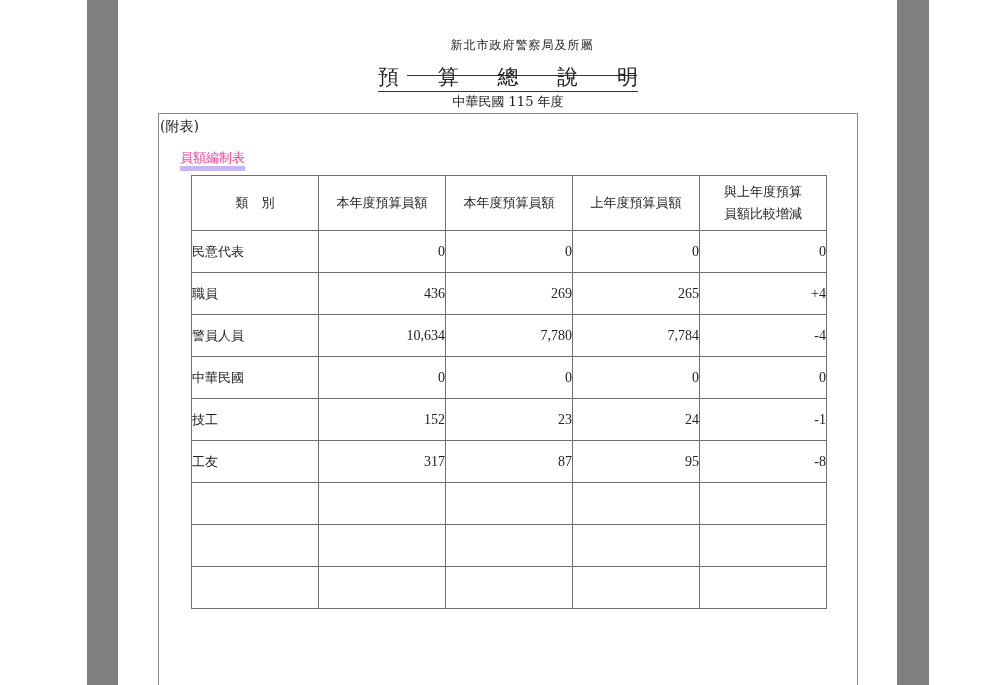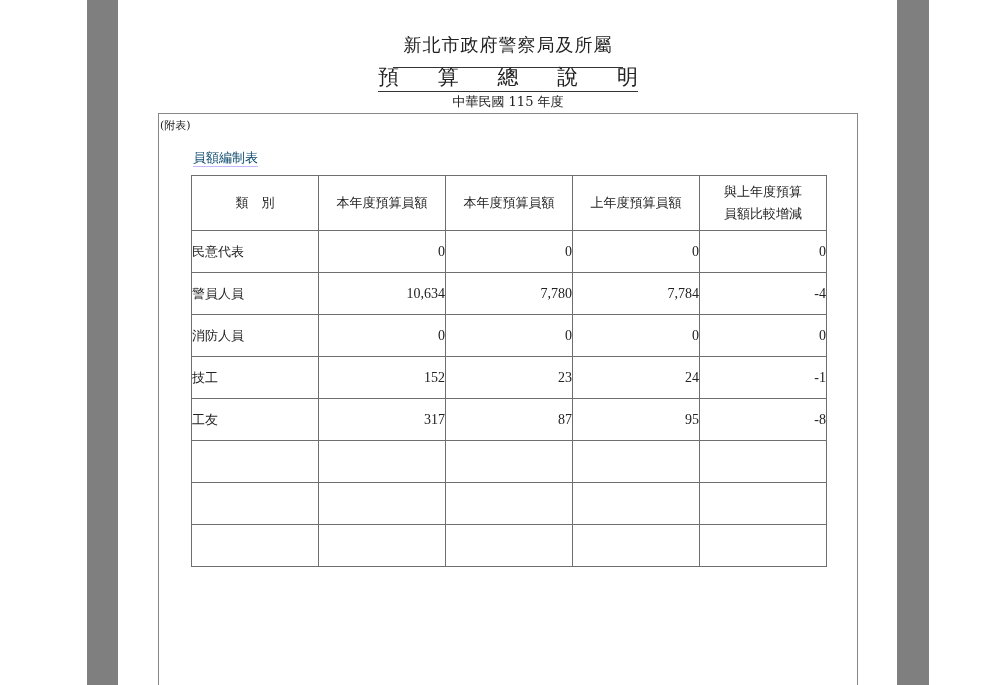--- a/index.html
+++ b/index.html
@@ -6,46 +6,46 @@
   body {
     width: 1000px; height: 685px; overflow: hidden; position: relative;
     background: #ffffff;
     font-family: "DejaVu Serif", "Liberation Serif", serif;
     color: #222;
   }
   .gray-bar { position: absolute; top: 0; height: 685px; background: #7f7f7f; }
   .gray-left { left: 87px; width: 31px; }
   .gray-right { left: 897px; width: 32px; }
   .title1 {
-    position: absolute; left: 393px; top: 33px; width: 230px; text-align: center;
-    font-size: 18px; letter-spacing: 1px; color: #222;
-    border-bottom: 1.5px solid #333; line-height: 24px; padding-bottom: 10px;
+    position: absolute; left: 407px; top: 33px; width: 230px; text-align: center;
+    font-size: 12px; letter-spacing: 1px; color: #222;
+    border-bottom: 1.5px solid #333; line-height: 24px; padding-bottom: 18px;
   }
   .title2 {
     position: absolute; left: 378px; top: 63px; width: 260px;
     border-bottom: 1.5px solid #333; height: 28px;
     display: flex; justify-content: space-between; align-items: center;
     font-size: 21px; color: #222;
   }
   .title2 span { display: inline-block; }
   .title3 {
     position: absolute; left: 440px; top: 93px; width: 136px; text-align: center;
     font-size: 13px; line-height: 18px; color: #222;
   }
 
   .frame {
     position: absolute; left: 158px; top: 113px; width: 698px; height: 580px;
     border-left: 1.5px solid #888; border-top: 1.5px solid #888; border-right: 1.5px solid #888;
   }
   .annex {
-    position: absolute; left: 160px; top: 118px; font-size: 11px; color: #222;
+    position: absolute; left: 160px; top: 118px; font-size: 14px; color: #222;
   }
   .subtitle {
-    position: absolute; left: 193px; top: 149px; font-size: 13px; color: #0c4a6e;
-    border-bottom: 1px solid #c4b5fd; line-height: 17px;
+    position: absolute; left: 180px; top: 149px; font-size: 13px; color: #ec4899;
+    border-bottom: 5px solid #c4b5fd; line-height: 17px;
   }
 
   table.staff {
     position: absolute; left: 191px; top: 175px;
     border-collapse: collapse; table-layout: fixed; width: 635px;
     font-size: 13px;
     padding-left: 11px;
   }
   table.staff td, table.staff th {
     border: 1.5px solid #6f6f6f; padding: 0; font-weight: normal;
@@ -97,28 +97,35 @@
   </thead>
   <tbody>
     <tr>
       <td class="cat">民意代表</td>
       <td class="num">0</td>
       <td class="num">0</td>
       <td class="num">0</td>
       <td class="num">0</td>
     </tr>
     <tr>
+      <td class="cat">職員</td>
+      <td class="num">436</td>
+      <td class="num">269</td>
+      <td class="num">265</td>
+      <td class="num">+4</td>
+    </tr>
+    <tr>
       <td class="cat">警員人員</td>
       <td class="num">10,634</td>
       <td class="num">7,780</td>
       <td class="num">7,784</td>
       <td class="num">-4</td>
     </tr>
     <tr>
-      <td class="cat">消防人員</td>
+      <td class="cat">中華民國</td>
       <td class="num">0</td>
       <td class="num">0</td>
       <td class="num">0</td>
       <td class="num">0</td>
     </tr>
     <tr>
       <td class="cat">技工</td>
       <td class="num">152</td>
       <td class="num">23</td>
       <td class="num">24</td>

